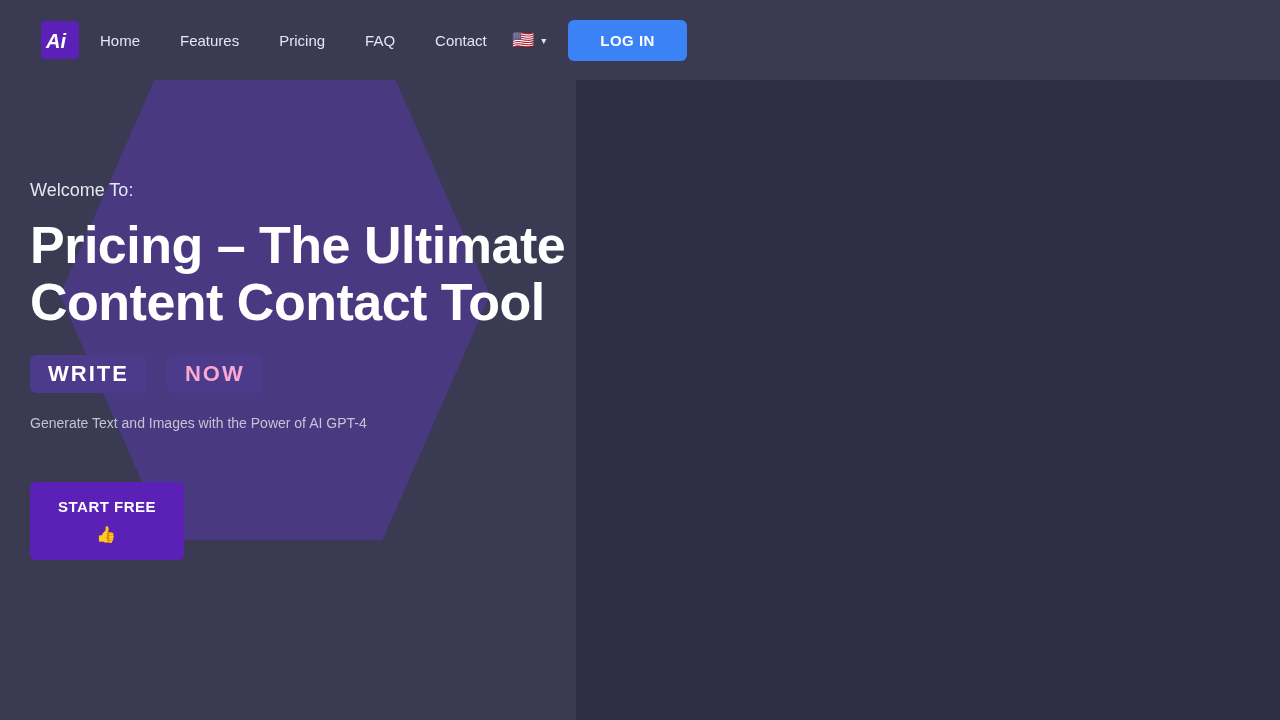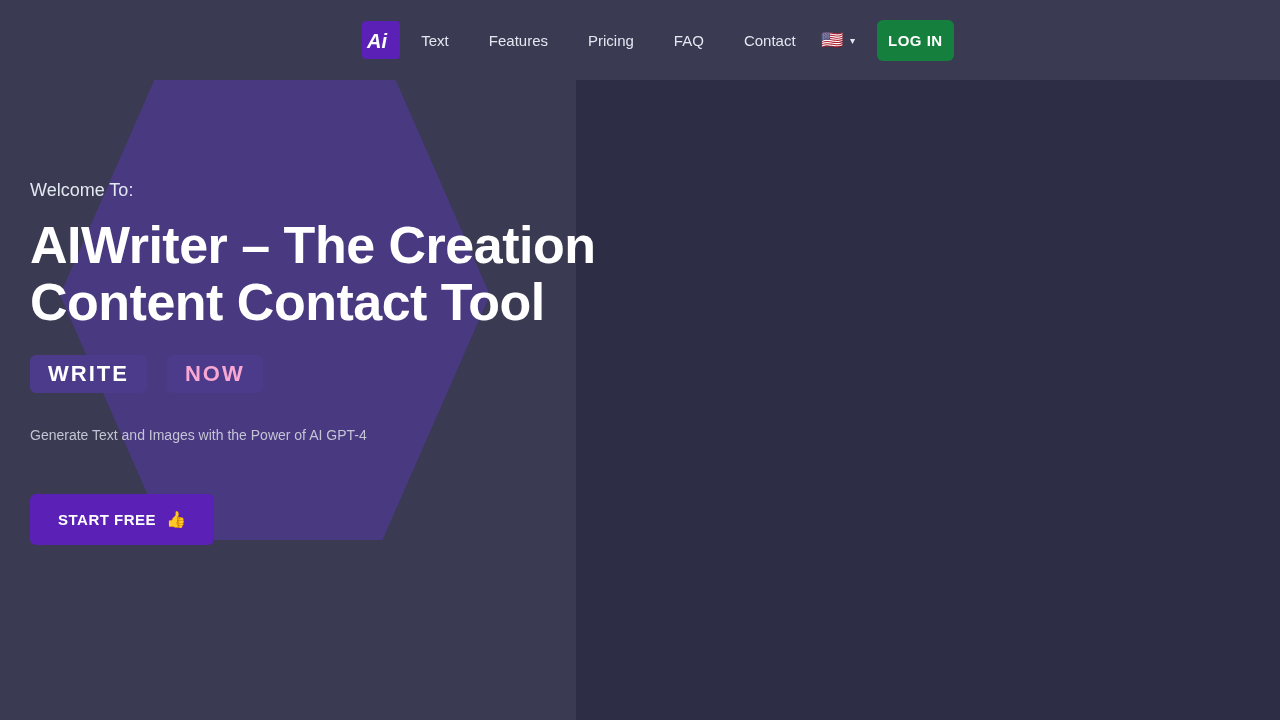--- a/index.html
+++ b/index.html
@@ -14,27 +14,26 @@
       overflow: hidden;
       font-family: 'Segoe UI', Arial, sans-serif;
       background-color: #3a3a52;
       position: relative;
     }
 
     
     .navbar {
       display: flex;
       align-items: center;
-      justify-content: center;
+      justify-content: flex-start;
       padding: 0 40px;
       height: 80px;
       background-color: #3a3a52;
       position: relative;
       z-index: 10;
-      margin-left: 35px;
     }
 
     .logo-area {
       display: flex;
       align-items: center;
     }
 
     .logo-text {
       font-size: 28px;
       font-weight: 900;
@@ -92,24 +91,24 @@
     .flag-icon {
       font-size: 18px;
     }
 
     .chevron-icon {
       font-size: 10px;
       color: #e2e8f0;
     }
 
     .login-btn {
-      background-color: #15803d;
+      background-color: #3b82f6;
       color: #ffffff;
       border: none;
-      padding: 12px 11px;
+      padding: 12px 32px;
       border-radius: 6px;
       font-size: 15px;
       font-weight: 700;
       cursor: pointer;
       letter-spacing: 0.5px;
       transition: background-color 0.2s;
     }
 
     
     .hero {
@@ -155,21 +154,21 @@
       font-weight: 800;
       line-height: 1.1;
       margin-bottom: 24px;
       letter-spacing: -0.5px;
     }
 
     .write-now-row {
       display: flex;
       align-items: center;
       gap: 20px;
-      margin-bottom: 32px;
+      margin-bottom: 20px;
     }
 
     .write-badge {
       background-color: #4c3a8a;
       color: #ffffff;
       font-size: 22px;
       font-weight: 900;
       padding: 6px 18px;
       border-radius: 6px;
       letter-spacing: 2px;
@@ -200,20 +199,21 @@
       background-color: #5b21b6;
       color: #ffffff;
       border: none;
       padding: 16px 28px;
       border-radius: 6px;
       font-size: 15px;
       font-weight: 700;
       cursor: pointer;
       letter-spacing: 0.5px;
       transition: background-color 0.2s;
+      flex-direction: column;
     }
 
     .thumb-icon {
       font-size: 16px;
     }
 
     
     .hero-right-overlay {
       position: absolute;
       right: 0;
@@ -231,21 +231,21 @@
   <div class="logo-area">
     <div class="logo-icon">
       <svg width="38" height="38" viewBox="0 0 38 38" fill="none" xmlns="http://www.w3.org/2000/svg">
         <rect width="38" height="38" rx="4" fill="#5b21b6"></rect>
         <text x="5" y="27" font-size="20" font-weight="900" fill="white" font-family="Arial" font-style="italic">Ai</text>
       </svg>
     </div>
   </div>
 
   <div class="nav-links">
-    <a class="nav-link">Text</a>
+    <a class="nav-link">Home</a>
     <a class="nav-link">Features</a>
     <a class="nav-link">Pricing</a>
     <a class="nav-link">FAQ</a>
     <a class="nav-link">Contact</a>
   </div>
 
   <div class="nav-right">
     <div class="lang-selector">
       <span class="flag-icon">🇺🇸</span>
       <span class="chevron-icon">▾</span>
@@ -257,21 +257,21 @@
 <section class="hero">
 
   <div class="hero-right-overlay"></div>
 
   <div class="hex-shape"></div>
 
   <div class="hero-content">
     <p class="welcome-text">Welcome To:</p>
 
     <h1 class="hero-title">
-      <span>AIWriter – The Creation</span><br>
+      <span>Pricing – The Ultimate</span><br>
       <span>Content Contact Tool</span>
     </h1>
 
     <div class="write-now-row">
       <span class="write-badge">WRITE</span>
       <span class="now-badge">NOW</span>
     </div>
 
     <p class="hero-subtitle">Generate Text and Images with the Power of AI GPT-4</p>
 

